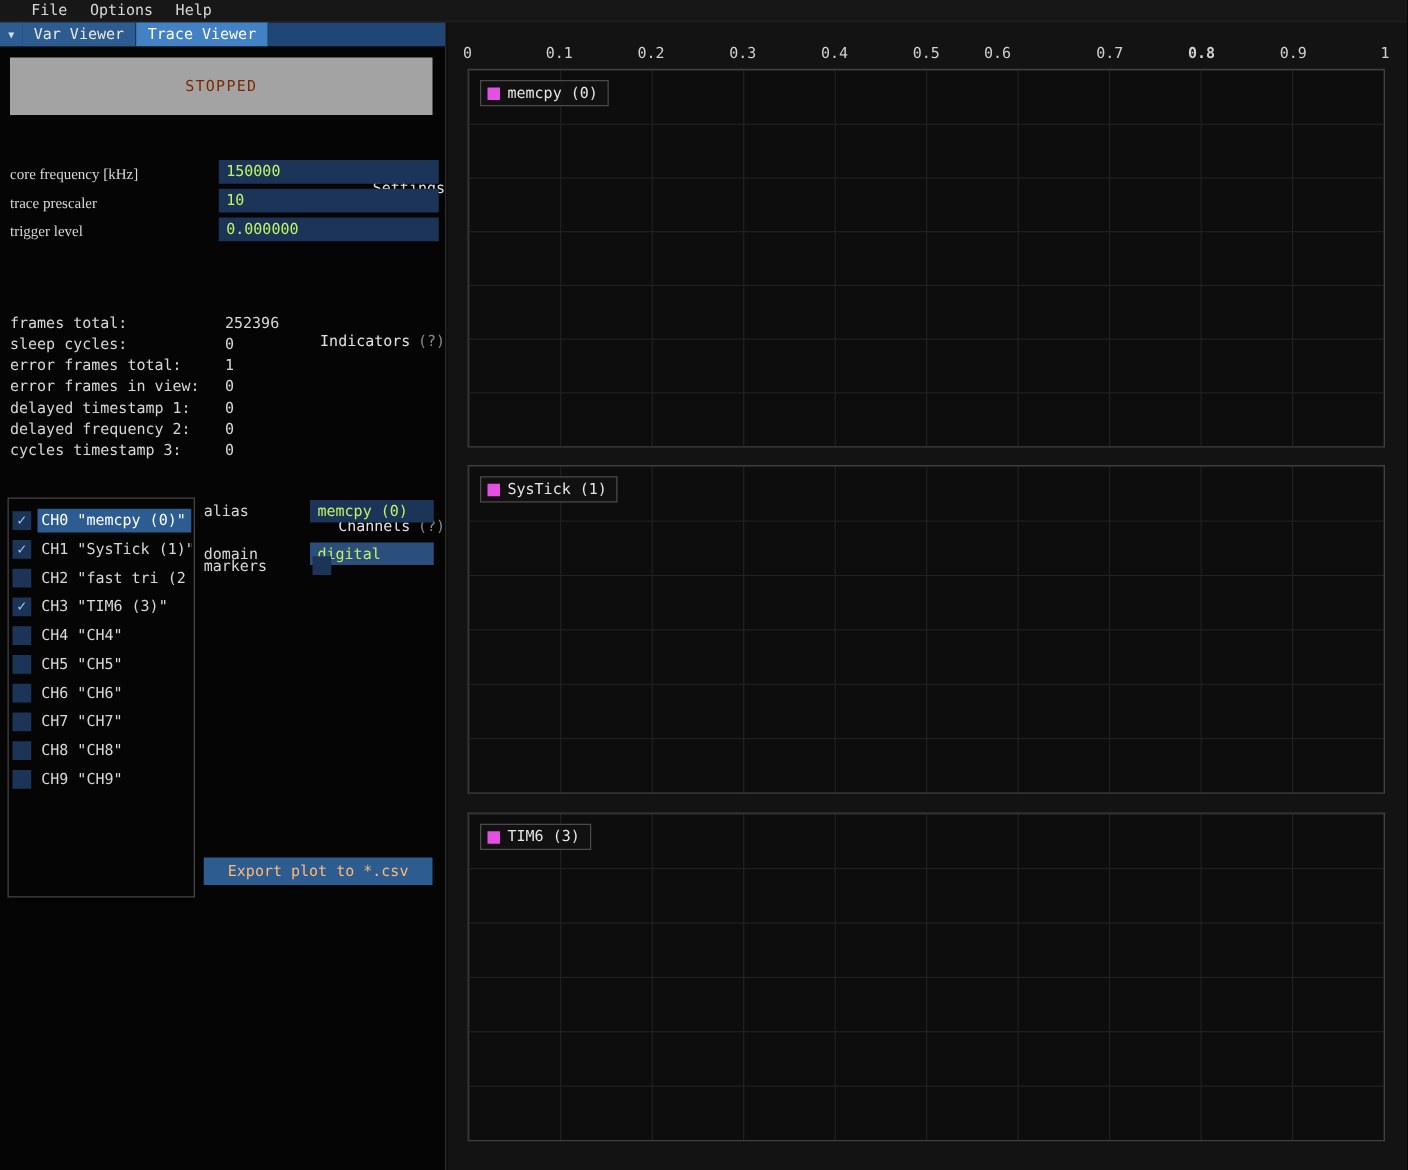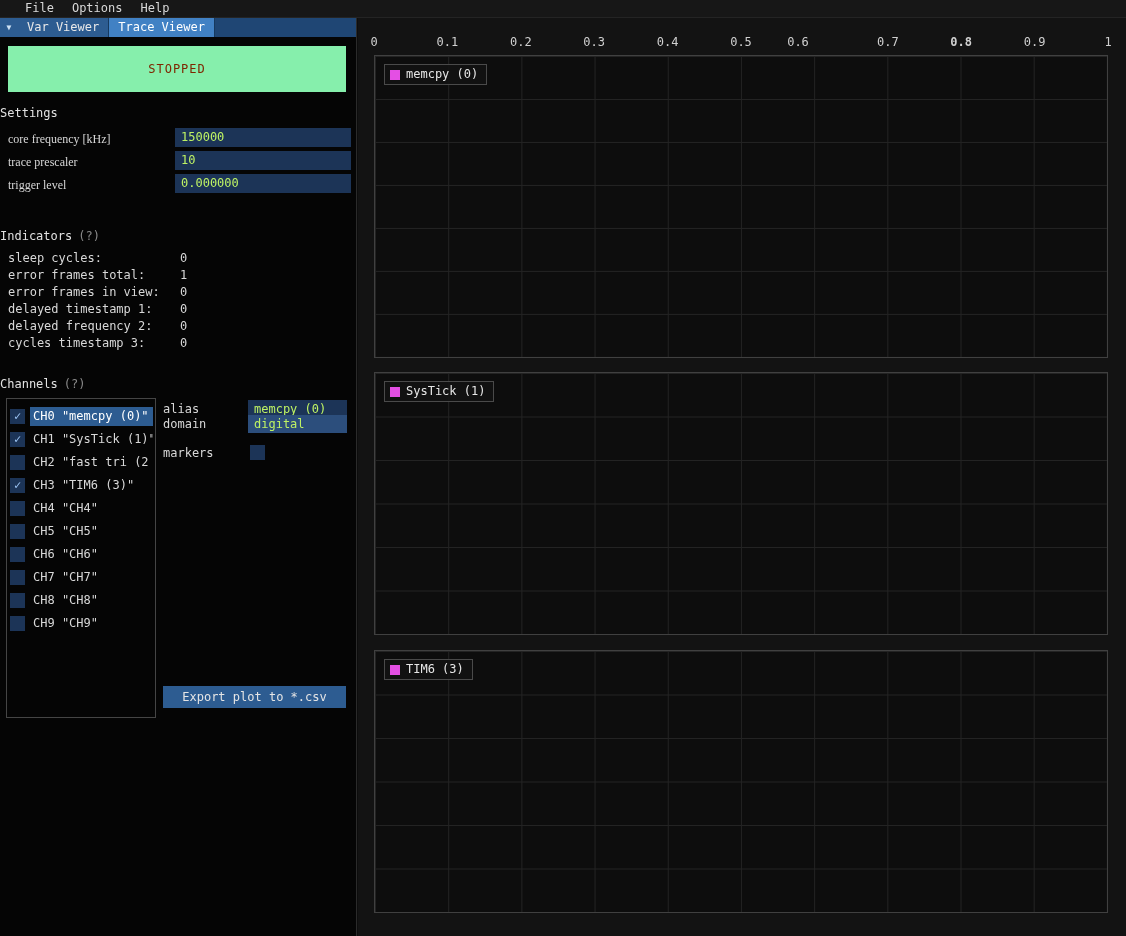--- a/index.html
+++ b/index.html
@@ -15,23 +15,23 @@
   .menu-item { padding:0 9px; line-height:17px; color:#d8d8d8; }
   
   .left-panel { position:absolute; top:18px; left:0; width:357px; height:918px;
     background:#050505; border-right:1px solid #2b2b2b; }
   .tabbar { position:absolute; top:0; left:0; width:100%; height:19px; background:#1f4674; display:flex; }
   .window-menu-btn { width:18px; height:19px; background:#2d5c91; color:#cfe2f5;
     font-size:8px; display:flex; align-items:center; justify-content:center; }
   .tab { padding:0 9px; line-height:19px; background:#2d5c91; color:#e8e8e8; border-right:1px solid #16395f; }
   .tab.active { background:#4181c4; color:#ffffff; }
   .stopped-btn { position:absolute; left:8px; top:28px; width:338px; height:46px;
-    background:#86efac; color:#7e2600; display:flex; align-items:center; justify-content:center; letter-spacing:1px; }
+    background:#a3a3a3; color:#7e2600; display:flex; align-items:center; justify-content:center; letter-spacing:1px; }
   .section-header { position:absolute; left:0; width:100%; height:14px; line-height:14px;
-    text-align:left; color:#e2e2e2; }
+    text-align:right; color:#e2e2e2;margin-top:37px; }
   .section-header .help { color:#8a8a8a; margin-left:6px; }
   .hdr-settings { top:88px; }
   .hdr-indicators { top:211px; }
   .hdr-channels { top:359px; }
   #settings-rows { position:absolute; top:110px; left:0; width:100%; }
   .setting-row { position:relative; height:23px; }
   .s-label { position:absolute; left:8px; top:2px; line-height:19px; white-space:nowrap;font-family:Liberation Serif, serif; }
   .frame-input { background:#1c3457; color:#bef264; line-height:19px; padding:0 6px;
     overflow:hidden; white-space:nowrap; }
   .setting-row .frame-input { position:absolute; left:175px; right:5px; height:19px; }
@@ -42,26 +42,26 @@
   .ind-value { position:absolute; left:180px; white-space:nowrap; }
   .channel-list { position:absolute; left:6px; top:380px; width:150px; height:320px;
     border:1px solid #454545; padding-top:6px; overflow:hidden; }
   .ch-row { display:flex; align-items:center; height:23px; padding:0 2px 0 3px; }
   .checkbox { width:15px; height:15px; background:#1c3457; flex:0 0 15px;
     color:#9dc5f5; font-size:12px; line-height:15px; text-align:center; font-weight:bold; }
   .ch-label { flex:1; margin-left:5px; line-height:19px; padding-left:3px;
     white-space:nowrap; overflow:hidden; }
   .ch-label.selected { background:#2d5c91; color:#ffffff; }
   .prop-row { position:absolute; left:163px; right:10px; height:18px; }
-  .prop-alias { top:382px; } .prop-domain { top:397px; } .prop-markers { top:426px; }
+  .prop-alias { top:382px; } .prop-domain { top:416px; } .prop-markers { top:426px; }
   .prop-row .p-label { position:absolute; left:0; top:0; line-height:18px; }
   .prop-row .frame-input { position:absolute; left:85px; width:99px; height:18px; line-height:18px; }
   .markers-checkbox { position:absolute; left:87px; top:1px; }
   .export-btn { position:absolute; left:163px; top:668px; width:183px; height:22px;
-    background:#2d5c91; color:#e5e5e5; display:flex; align-items:center; justify-content:center; }
+    background:#2d5c91; color:#fdba74; display:flex; align-items:center; justify-content:center; }
   
   .plot-area { position:absolute; top:18px; left:358px; width:768px; height:918px; background:#131313; }
   .x-tick { position:absolute; top:17px; transform:translateX(-50%); color:#d0d0d0; line-height:14px; }
   .plot { position:absolute; left:16px; width:734px; background-color:#0d0d0d; border:1px solid #404040;
     background-image:
       linear-gradient(to right, #232323 1px, transparent 1px),
       linear-gradient(to bottom, #232323 1px, transparent 1px); }
   .plot-1 { top:37px;  height:303px; background-size:10% 100%, 100% 14.2857%; }
   .plot-2 { top:354px; height:263px; background-size:10% 100%, 100% 16.6667%; }
   .plot-3 { top:632px; height:263px; background-size:10% 100%, 100% 16.6667%; }
@@ -108,20 +108,24 @@
           <span class="s-label">trigger level</span>
           <div class="frame-input">0.000000</div>
         </div>
       </div>
 
     <div class="section-header hdr-indicators">
       <span>Indicators</span><span class="help">(?)</span>
     </div>
     <div id="indicator-rows">
         <div class="ind-row">
+          <span class="ind-label">frames total:</span>
+          <span class="ind-value">252396</span>
+        </div>
+        <div class="ind-row">
           <span class="ind-label">sleep cycles:</span>
           <span class="ind-value">0</span>
         </div>
         <div class="ind-row">
           <span class="ind-label">error frames total:</span>
           <span class="ind-value">1</span>
         </div>
         <div class="ind-row">
           <span class="ind-label">error frames in view:</span>
           <span class="ind-value">0</span>

